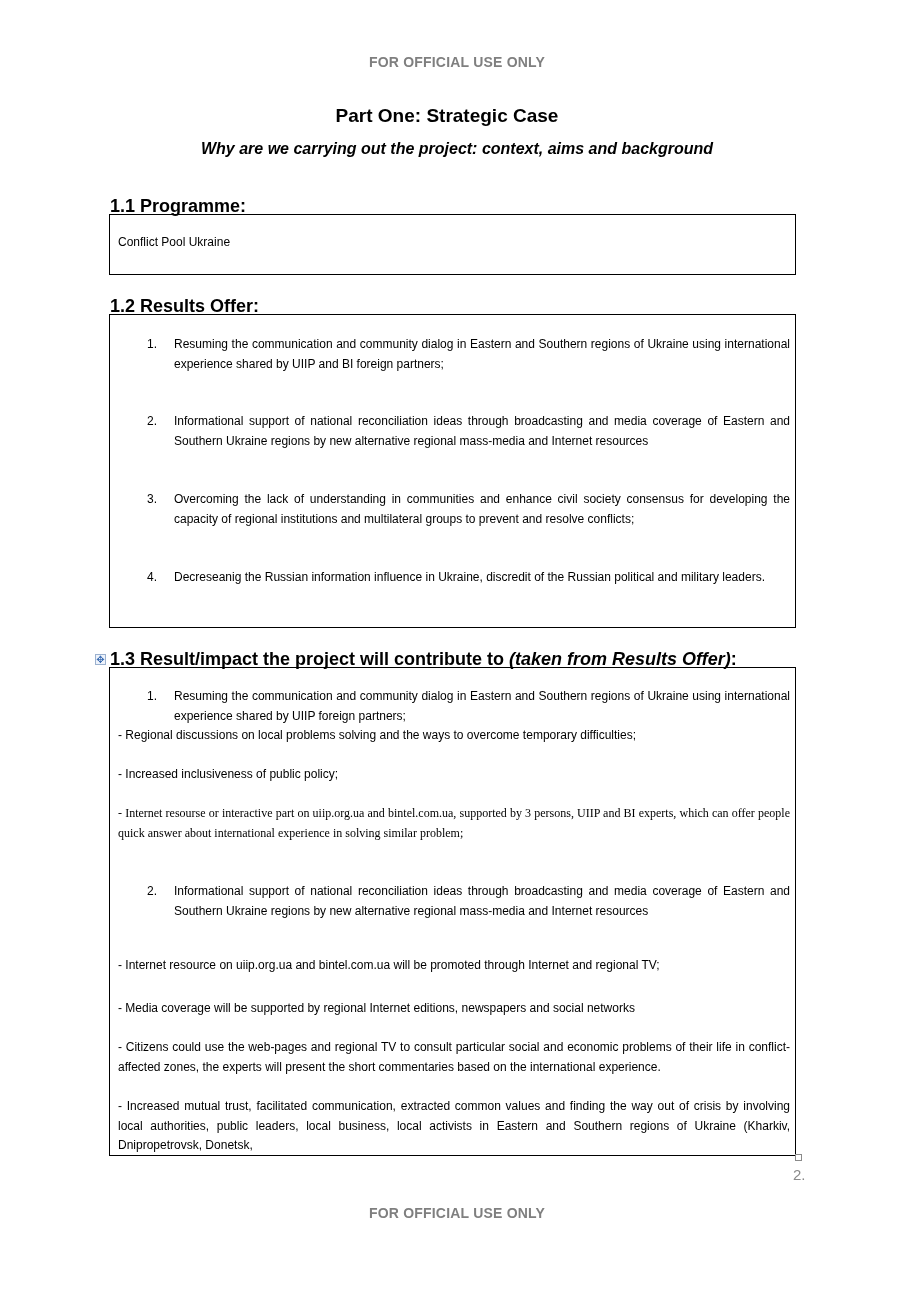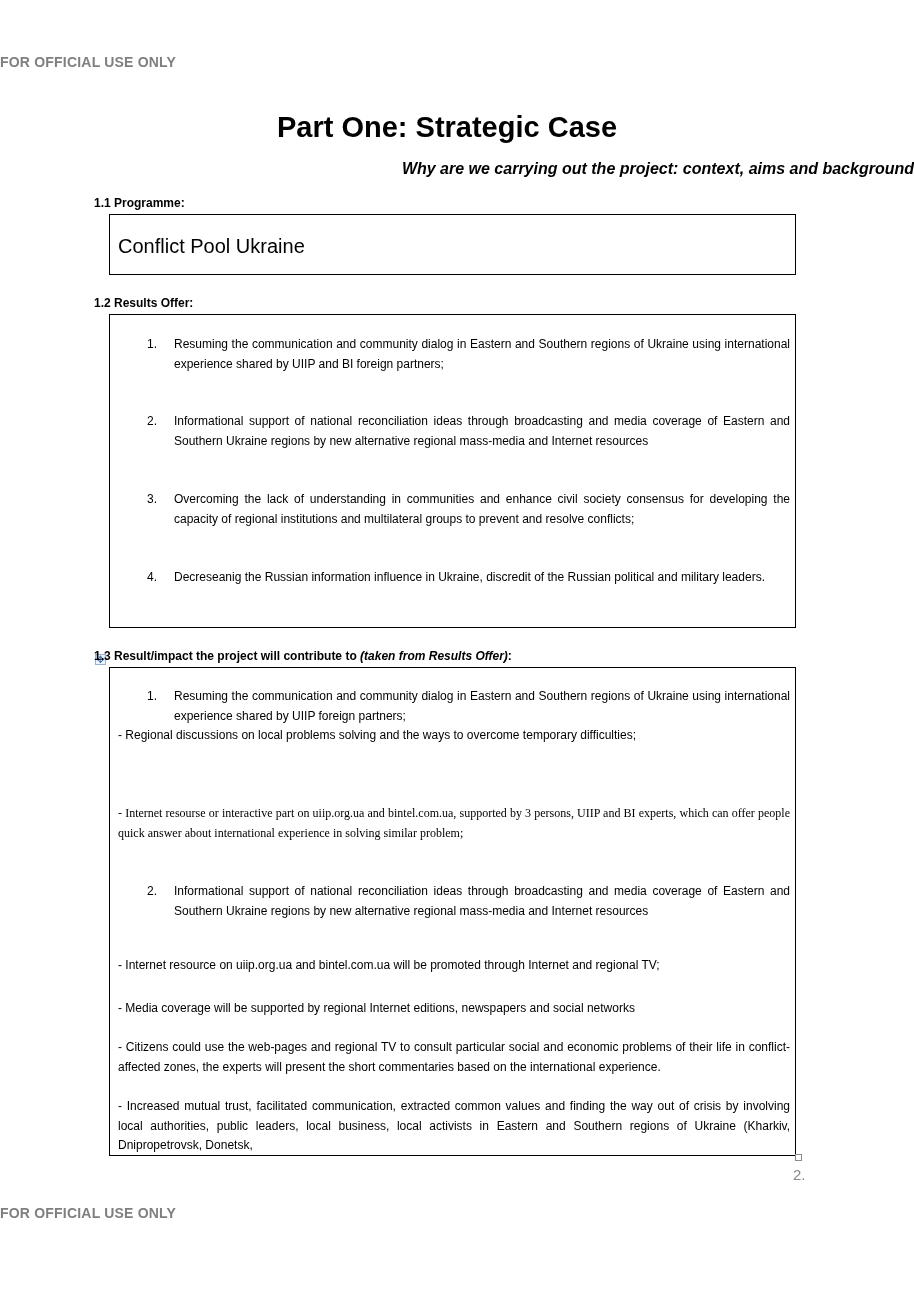--- a/index.html
+++ b/index.html
@@ -1,32 +1,32 @@
 <!DOCTYPE html>
 <html><head>
 <meta charset="utf-8">
 <style>
   html, body { margin: 0; padding: 0; background: #ffffff; }
   body { width: 914px; height: 1295px; position: relative; overflow: hidden;
          font-family: "Liberation Sans", sans-serif; color: #000; }
   .header-mark, .footer-mark {
-    position: absolute; left: 0; width: 914px; text-align: left;
+    position: absolute; left: 0; width: 914px; text-align: center;
     font-weight: bold; font-size: 14px; color: #7f7f7f; letter-spacing: 0.2px;
   }
   .header-mark { top: 54px; }
   .footer-mark { top: 1205px; }
-  .title { position: absolute; top: 111px; left: 0; width: 894px; text-align: center;
-           font-weight: bold; font-size: 29px; }
-  .subtitle { position: absolute; top: 160px; left: 0; width: 914px; text-align: right;
+  .title { position: absolute; top: 105px; left: 0; width: 894px; text-align: center;
+           font-weight: bold; font-size: 19px; }
+  .subtitle { position: absolute; top: 140px; left: 0; width: 914px; text-align: center;
               font-weight: bold; font-style: italic; font-size: 16px; }
-  .sec-label { position: absolute; left: 94px; font-weight: bold; font-size: 12px; }
+  .sec-label { position: absolute; left: 110px; font-weight: bold; font-size: 18px; }
   .sec-label .ital { font-weight: bold; font-style: italic; }
   .box { position: absolute; left: 109px; width: 687px; border: 1px solid #000; box-sizing: border-box; }
   .box1 { top: 214px; height: 61px; }
-  .box1 .val { position: absolute; top: 20px; left: 8px; font-size: 20px; }
+  .box1 .val { position: absolute; top: 20px; left: 8px; font-size: 12px; }
   .box2 { top: 314px; height: 314px; }
   .box3 { top: 667px; height: 489px; border-bottom: 1px solid #000; }
   .txt { font-size: 12px; line-height: 19.5px; text-align: justify; }
   .ol-item { position: absolute; left: 0; width: 680px; }
   .ol-item .num { position: absolute; left: 37px; top: 0; }
   .ol-item .body { position: absolute; left: 64px; width: 616px; }
   .para { position: absolute; left: 8px; width: 672px; }
   .move-handle { position: absolute; left: 95px; top: 654px; width: 11px; height: 11px;
     border: 1px solid #9bb1cf; box-sizing: border-box; background: #eef3fb;
     font-size: 10px; line-height: 9px; text-align: center; color: #3b6db3; }
@@ -70,20 +70,21 @@
 <div class="move-handle">✥</div>
 <div class="sec-label" style="top:649px;">
   <span>1.3 Result/impact the project will contribute to </span><span class="ital">(taken from Results Offer)</span><span>:</span>
 </div>
 <div class="box box3">
   <div class="ol-item txt" style="top:19px;">
     <span class="num">1.</span>
     <div class="body">Resuming the communication and community dialog in Eastern and Southern regions of Ukraine using international experience shared by UIIP foreign partners;</div>
   </div>
   <div class="para txt" style="top:58px;">- Regional discussions on local problems solving and the ways to overcome temporary difficulties;</div>
+  <div class="para txt" style="top:97px;">- Increased inclusiveness of public policy;</div>
   <div class="para txt" style="top:136px;font-family:Liberation Serif, serif;">- Internet resourse or interactive part on uiip.org.ua and bintel.com.ua, supported by 3 persons, UIIP and BI experts, which can offer people quick answer about international experience in solving similar problem;</div>
 
   <div class="ol-item txt" style="top:214px;">
     <span class="num">2.</span>
     <div class="body">Informational support of national reconciliation ideas through broadcasting and media coverage of Eastern and Southern Ukraine regions by new alternative regional mass-media and Internet resources</div>
   </div>
   <div class="para txt" style="top:288px;">- Internet resource on uiip.org.ua and bintel.com.ua will be promoted through Internet and regional TV;</div>
   <div class="para txt" style="top:331px;">- Media coverage will be supported by regional Internet editions, newspapers and social networks</div>
   <div class="para txt" style="top:370px;">- Citizens could use the web-pages and regional TV to consult particular social and economic problems of their life in conflict-affected zones, the experts will present the short commentaries based on the international experience.</div>
   <div class="para txt" style="top:429px;">- Increased mutual trust, facilitated communication, extracted common values and finding the way out of crisis by involving local authorities, public leaders, local business, local activists in Eastern and Southern regions of Ukraine (Kharkiv, Dnipropetrovsk, Donetsk,</div>

